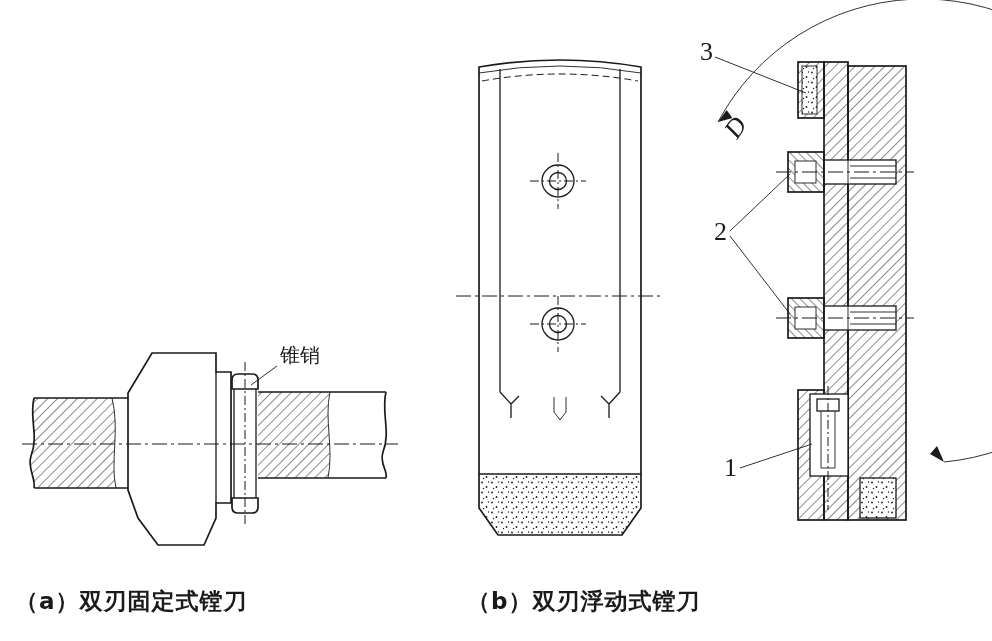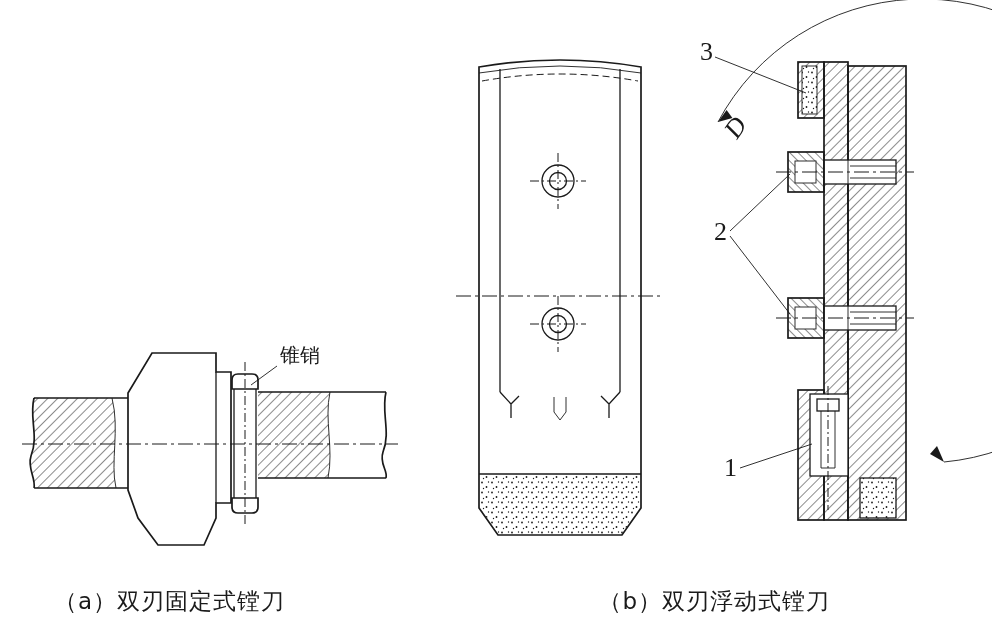--- a/index.html
+++ b/index.html
@@ -1,23 +1,23 @@
 <!DOCTYPE html>
 <html style="--line: #1a1a1a; --bg: #ffffff;"><head>
 <meta charset="utf-8">
 <style>
   :root { --line:#1a1a1a; --bg:#ffffff; }
   html,body{margin:0;padding:0;background:var(--bg);}
   .canvas{position:relative;width:992px;height:641px;background:var(--bg);overflow:hidden;
           font-family:"DejaVu Sans","Liberation Sans",sans-serif;}
   .canvas svg{position:absolute;top:0;left:0;}
-  .caption{position:absolute;top:586px;font-weight:normal;font-size:23px;color:var(--line);
-           text-align:right;letter-spacing:1px;}
+  .caption{position:absolute;top:586px;font-weight:bold;font-size:23px;color:var(--line);
+           text-align:left;letter-spacing:1px;}
   #cap-a{left:15px;width:270px;}
-  #cap-b{left:490px;width:340px;}
+  #cap-b{left:467px;width:340px;}
   svg .o{stroke:var(--line);fill:none;stroke-width:1.7;stroke-linejoin:miter;}
   svg .m{stroke:var(--line);fill:none;stroke-width:1.3;}
   svg .t{stroke:var(--line);fill:none;stroke-width:0.9;}
   svg .cl{stroke:var(--line);fill:none;stroke-width:1;stroke-dasharray:15 4 3 4;}
   svg .cls{stroke:var(--line);fill:none;stroke-width:1;stroke-dasharray:9 3 2 3;}
   svg .dash{stroke:var(--line);fill:none;stroke-width:1;stroke-dasharray:7 4;}
   svg .hatchf{fill:url(#hatch);stroke:none;}
   svg .hatchf2{fill:url(#hatch2);stroke:none;}
   svg .dotsf{fill:url(#dots);stroke:none;}
   svg .white{fill:#ffffff;stroke:none;}

